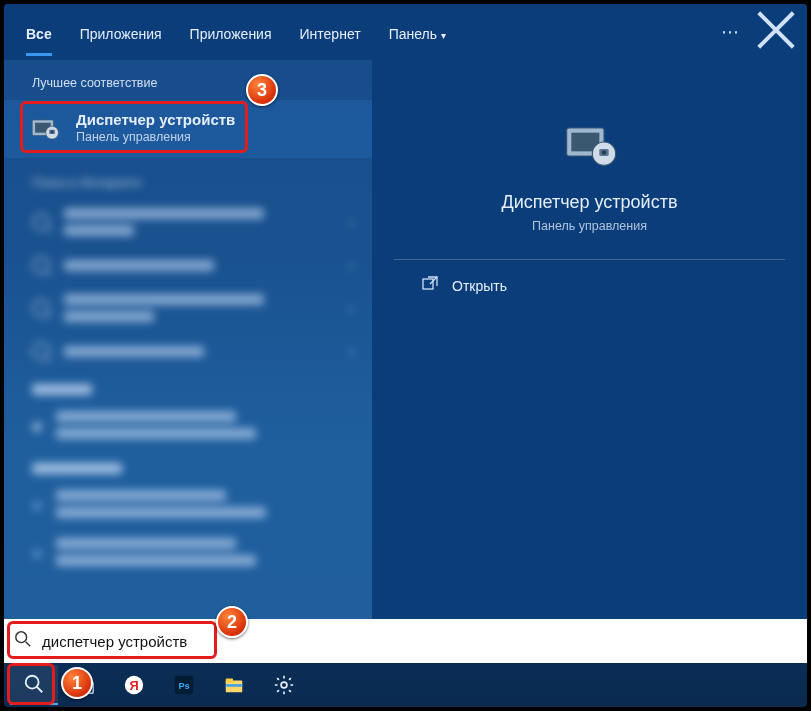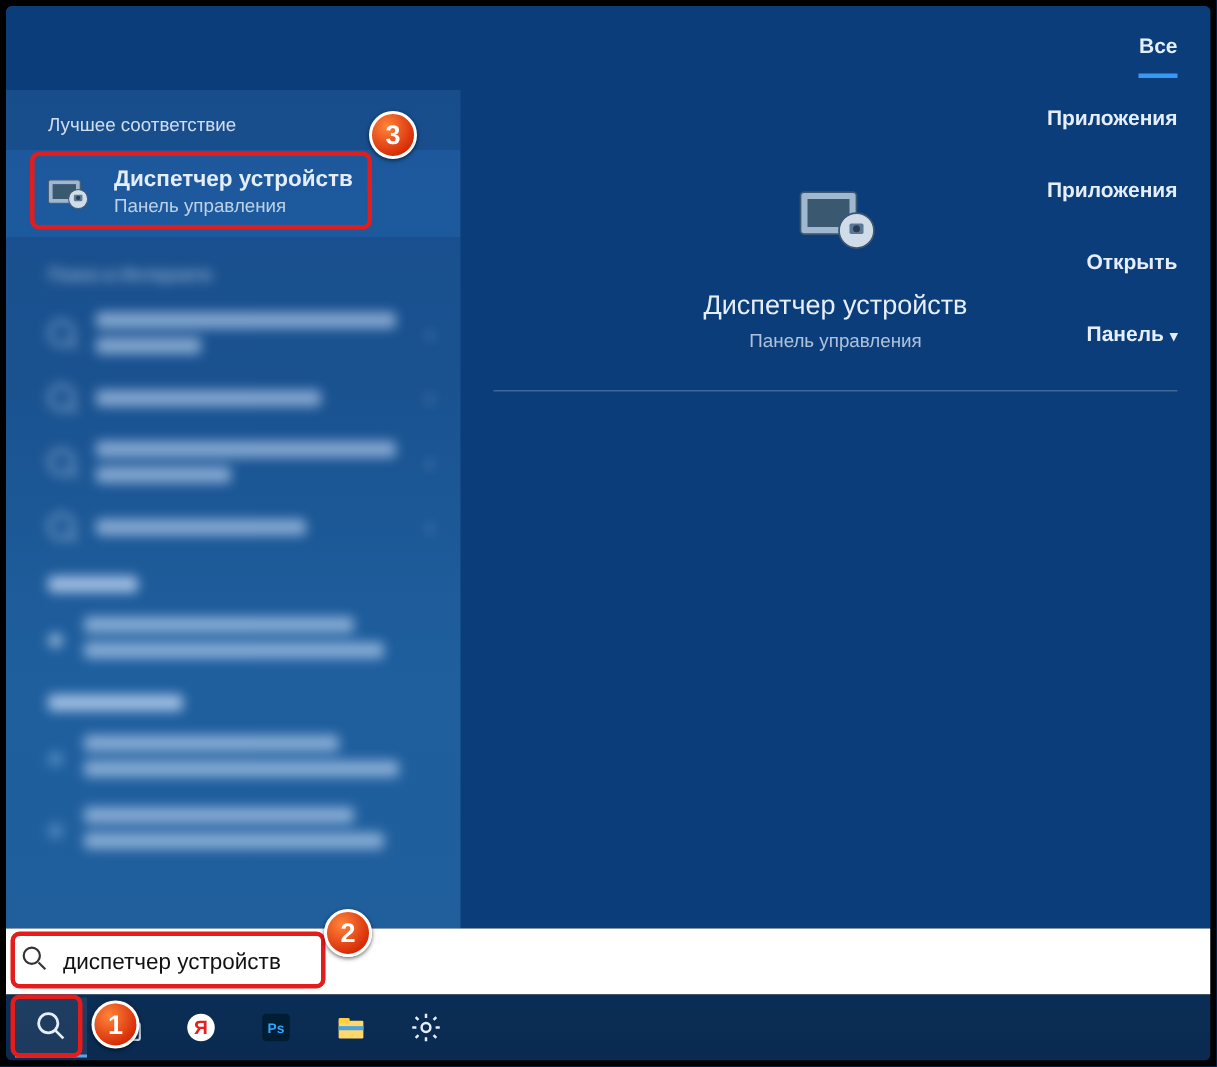--- a/index.html
+++ b/index.html
@@ -3,33 +3,33 @@
 <meta charset="utf-8">
 <style>
   * { box-sizing: border-box; margin: 0; padding: 0; font-family: "Segoe UI", Arial, sans-serif; }
   body { width: 811px; height: 711px; background: #000; overflow: hidden; position: relative; }
 
   .app-frame { position: absolute; left: 4px; top: 4px; right: 4px; bottom: 4px; border-radius: 4px; overflow: hidden; }
 
   .search-panel { width: 100%; height: 615px; background: #0a3d7a; display: flex; flex-direction: column; }
 
   
-  .tabs { height: 56px; display: flex; align-items: flex-end; padding: 0 8px; background: #0a3d7a; flex-direction: column; }
-  .tab { color: #e6eefb; font-size: 14px; padding: 18px 14px 14px 14px; cursor: pointer; position: relative; font-weight: bold; }
+  .tabs { height: 56px; display: flex; align-items: center; padding: 0 8px; background: #0a3d7a; }
+  .tab { color: #e6eefb; font-size: 14px; padding: 18px 14px 14px 14px; cursor: pointer; position: relative; }
   .tab.active { font-weight: 600; }
   .tab.active::after { content: ""; position: absolute; left: 14px; right: 14px; bottom: 0; height: 3px; background: #3a97f2; }
   .tab .chev { font-size: 10px; margin-left: 4px; }
   .tabs-spacer { flex: 1; }
   .dots, .close { color: #cfe1f7; width: 46px; text-align: center; font-size: 18px; cursor: pointer; }
   .close { font-size: 16px; }
 
   .panel-body { flex: 1; display: flex; min-height: 0; }
 
   
-  .left { width: 303px; background: linear-gradient(180deg,#184d8c 0%,#1a5290 35%,#1f5f9e 70%,#205e9c 100%); color: #e4eefb; overflow: hidden; position: relative; }
+  .left { width: 368px; background: linear-gradient(180deg,#184d8c 0%,#1a5290 35%,#1f5f9e 70%,#205e9c 100%); color: #e4eefb; overflow: hidden; position: relative; }
   .section-label { font-size: 12.5px; padding: 16px 18px 10px 28px; opacity: .9; }
   .best-match { display:flex; align-items:center; gap:14px; padding:10px 18px 14px 24px; background: rgba(30,90,160,.85); position:relative; }
   .bm-icon { width:34px; height:34px; display:flex; align-items:center; justify-content:center; }
   .bm-icon svg{width:34px;height:34px;}
   .bm-text .t1 { font-size:15px; font-weight:600; }
   .bm-text .t2 { font-size:12.5px; opacity:.8; margin-top:2px; }
   .red-box-bm { position:absolute; left:16px; top:1px; width:228px; height:52px; border:3px solid #e51c1c; border-radius:6px; pointer-events:none;}
   .blur-zone { filter: blur(4px); opacity:.75; padding: 6px 0 0 0;}
   .blur-label{ font-size:12.5px; padding: 12px 18px 8px 28px;}
   .blur-item { display:flex; align-items:center; gap:14px; padding:10px 16px 10px 28px; position:relative;}
@@ -70,21 +70,21 @@
 </head>
 <body>
 
 <div class="app-frame">
 
   <div class="search-panel">
     <div class="tabs">
       <div class="tab active">Все</div>
       <div class="tab">Приложения</div>
       <div class="tab">Приложения</div>
-      <div class="tab">Открыть</div>
+      <div class="tab">Интернет</div>
       <div class="tab"><span>Панель</span><span class="chev">▾</span></div>
       <div class="tabs-spacer"></div>
       <div class="dots">⋯</div>
       <div class="close">
         <svg viewBox="0 0 16 16">
             <path d="M2 2 L14 14 M14 2 L2 14" stroke="#cfe1f7" stroke-width="1.4"></path>
           </svg>
       </div>
     </div>
 
@@ -174,20 +174,30 @@
               <rect x="8" y="16" width="24" height="16" fill="#3b5871"></rect>
               <circle cx="36" cy="34" r="10" fill="#d0dce8" stroke="#3a5670" stroke-width="1"></circle>
               <rect x="32" y="30" width="8" height="6" rx="1" fill="#5a7795"></rect>
               <circle cx="36" cy="33" r="2" fill="#2a3d52"></circle>
             </svg>
           </div>
           <div class="r-title">Диспетчер устройств</div>
           <div class="r-sub">Панель управления</div>
         </div>
         <div class="r-divider"></div>
+        <div class="r-action">
+          <span class="oi">
+            <svg viewBox="0 0 16 16">
+                <rect x="1" y="3" width="10" height="10" fill="none" stroke="#cfe1f7" stroke-width="1.3"></rect>
+                <path d="M6 1 h9 v9" fill="none" stroke="#cfe1f7" stroke-width="1.3"></path>
+                <path d="M15 1 L8 8" stroke="#cfe1f7" stroke-width="1.3"></path>
+              </svg>
+          </span>
+          <span>Открыть</span>
+        </div>
       </div>
     </div>
   </div>
 
   <div class="search-row">
     <span class="sicon">
       <svg viewBox="0 0 20 20">
           <circle cx="8" cy="8" r="6" fill="none" stroke="#333" stroke-width="1.6"></circle>
           <path d="M13 13 L18 18" stroke="#333" stroke-width="1.6"></path>
         </svg>

